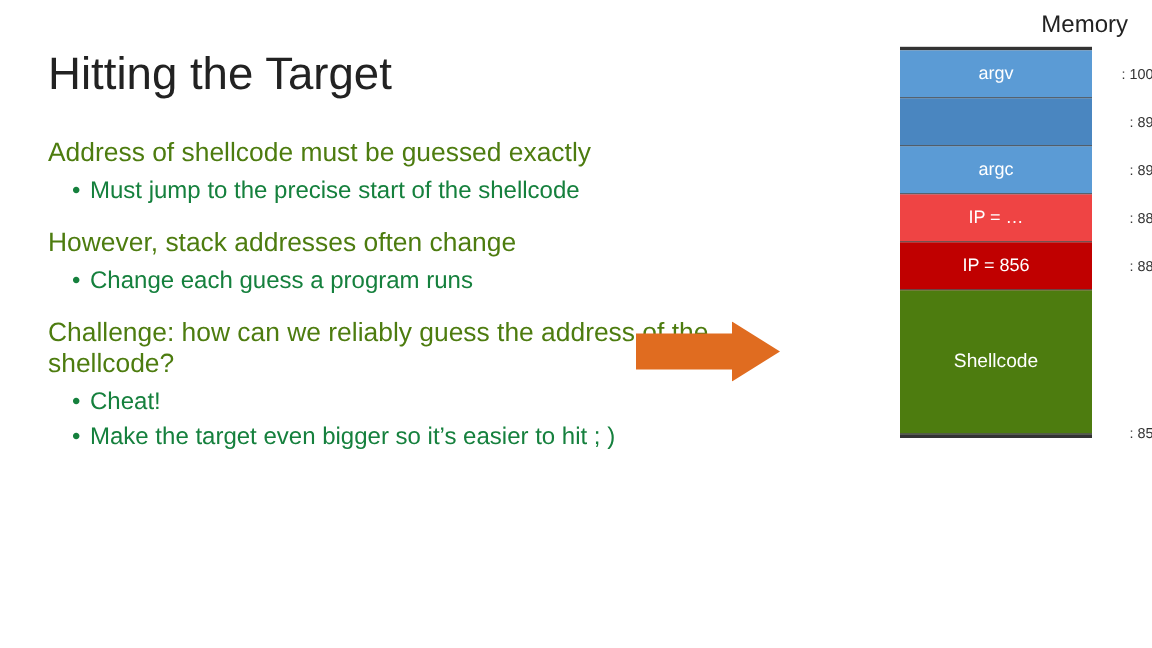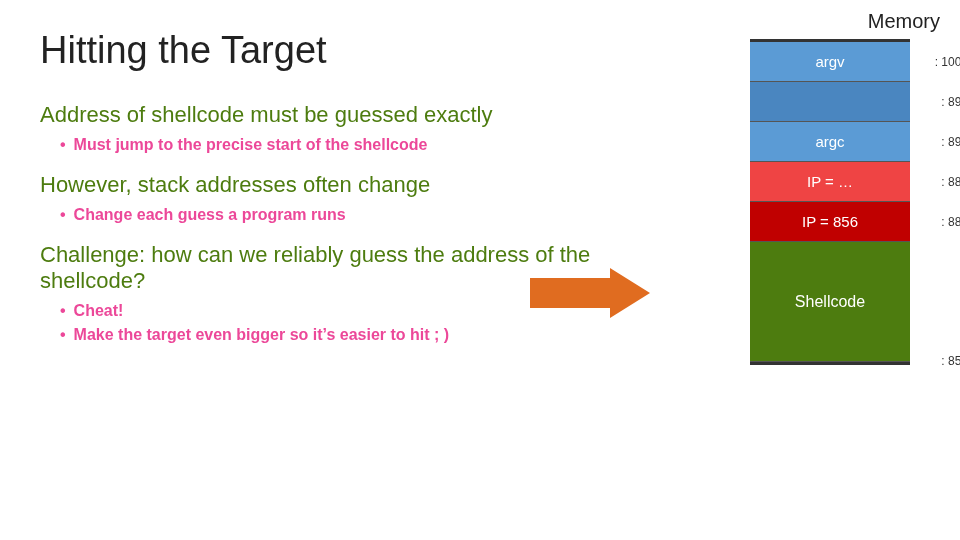--- a/index.html
+++ b/index.html
@@ -16,48 +16,47 @@
       width: 960px;
       height: 540px;
       position: relative;
       padding: 30px 40px;
     }
 
     
     .left-content {
       position: absolute;
       left: 40px;
-      top: 30px;
+      top: 42px;
       width: 580px;
     }
 
     .slide-title {
       font-size: 38px;
       font-weight: 300;
       color: #222;
       margin-bottom: 30px;
       line-height: 1.1;
     }
 
     .section-heading {
       font-size: 22px;
       font-weight: 400;
       color: #4d7c0f;
       margin-bottom: 8px;
       margin-top: 10px;
     }
 
     .bullet-item {
-      font-size: 16px;
-      color: #ec4899;
+      font-size: 20px;
+      color: #15803d;
       margin-left: 20px;
       margin-bottom: 6px;
       display: flex;
       align-items: flex-start;
-      font-weight: bold;
     }
     .bullet-item::before {
       content: "•";
       margin-right: 8px;
       flex-shrink: 0;
     }
 
     .section-block {
       margin-bottom: 18px;
     }

